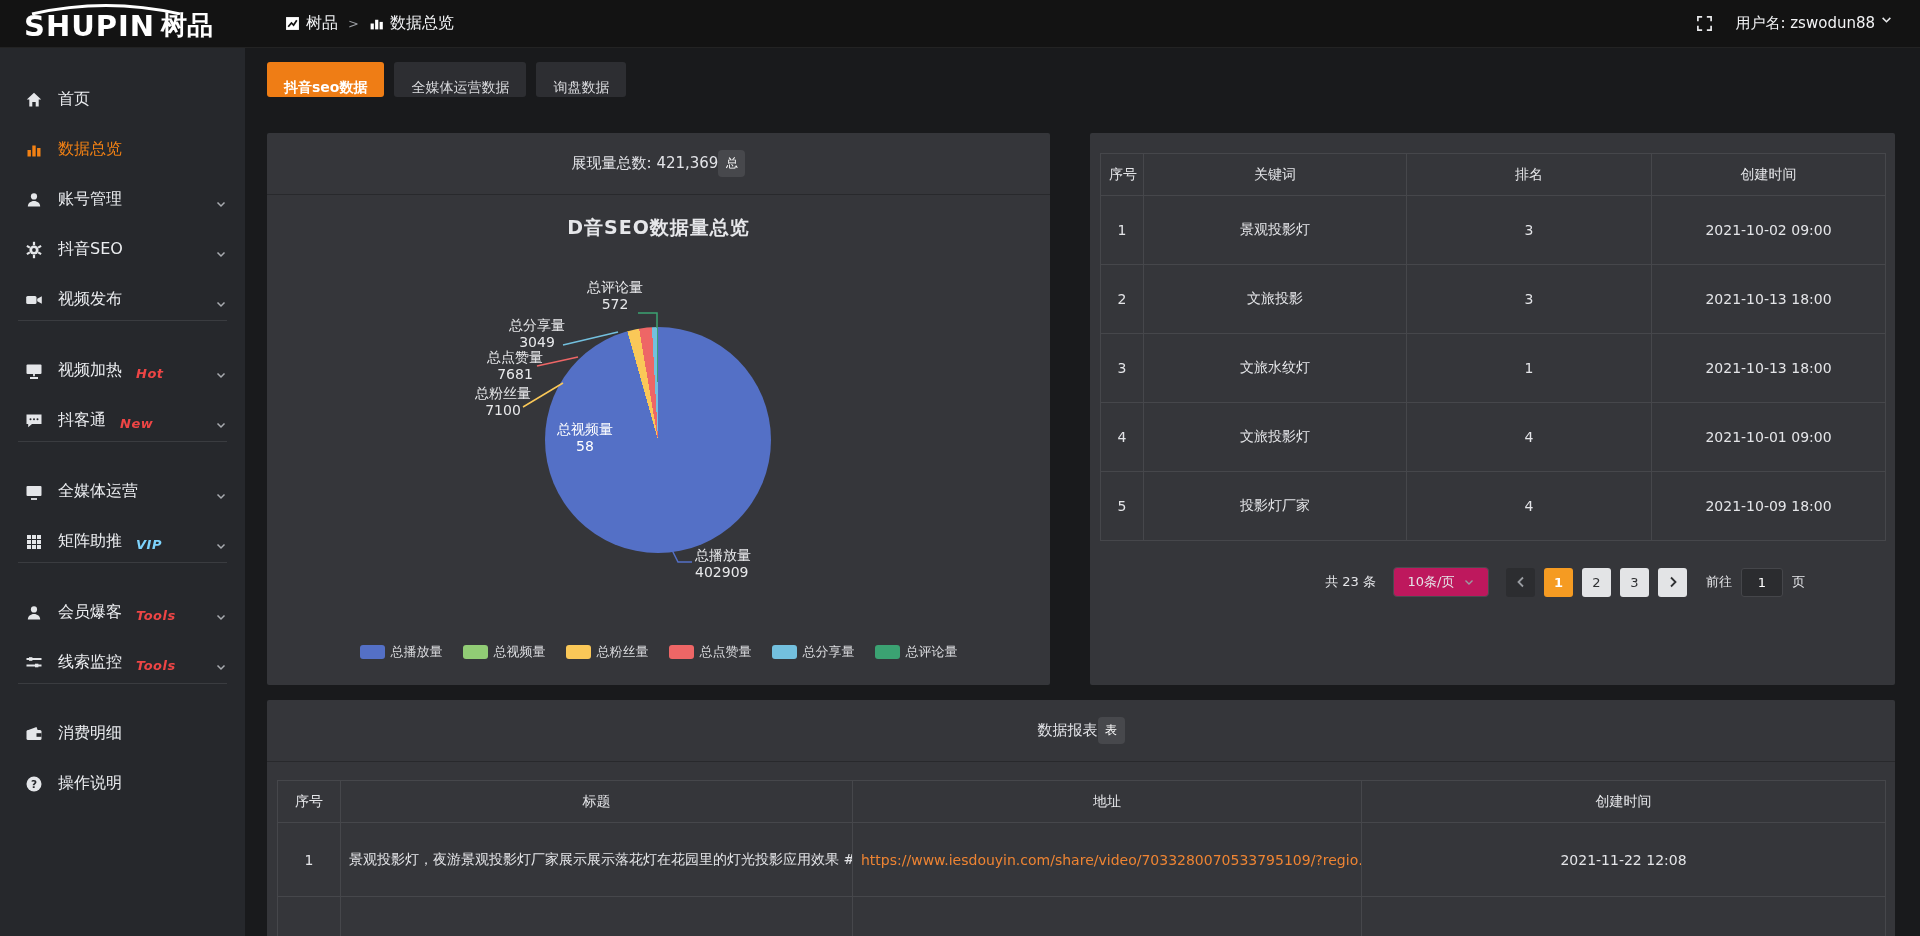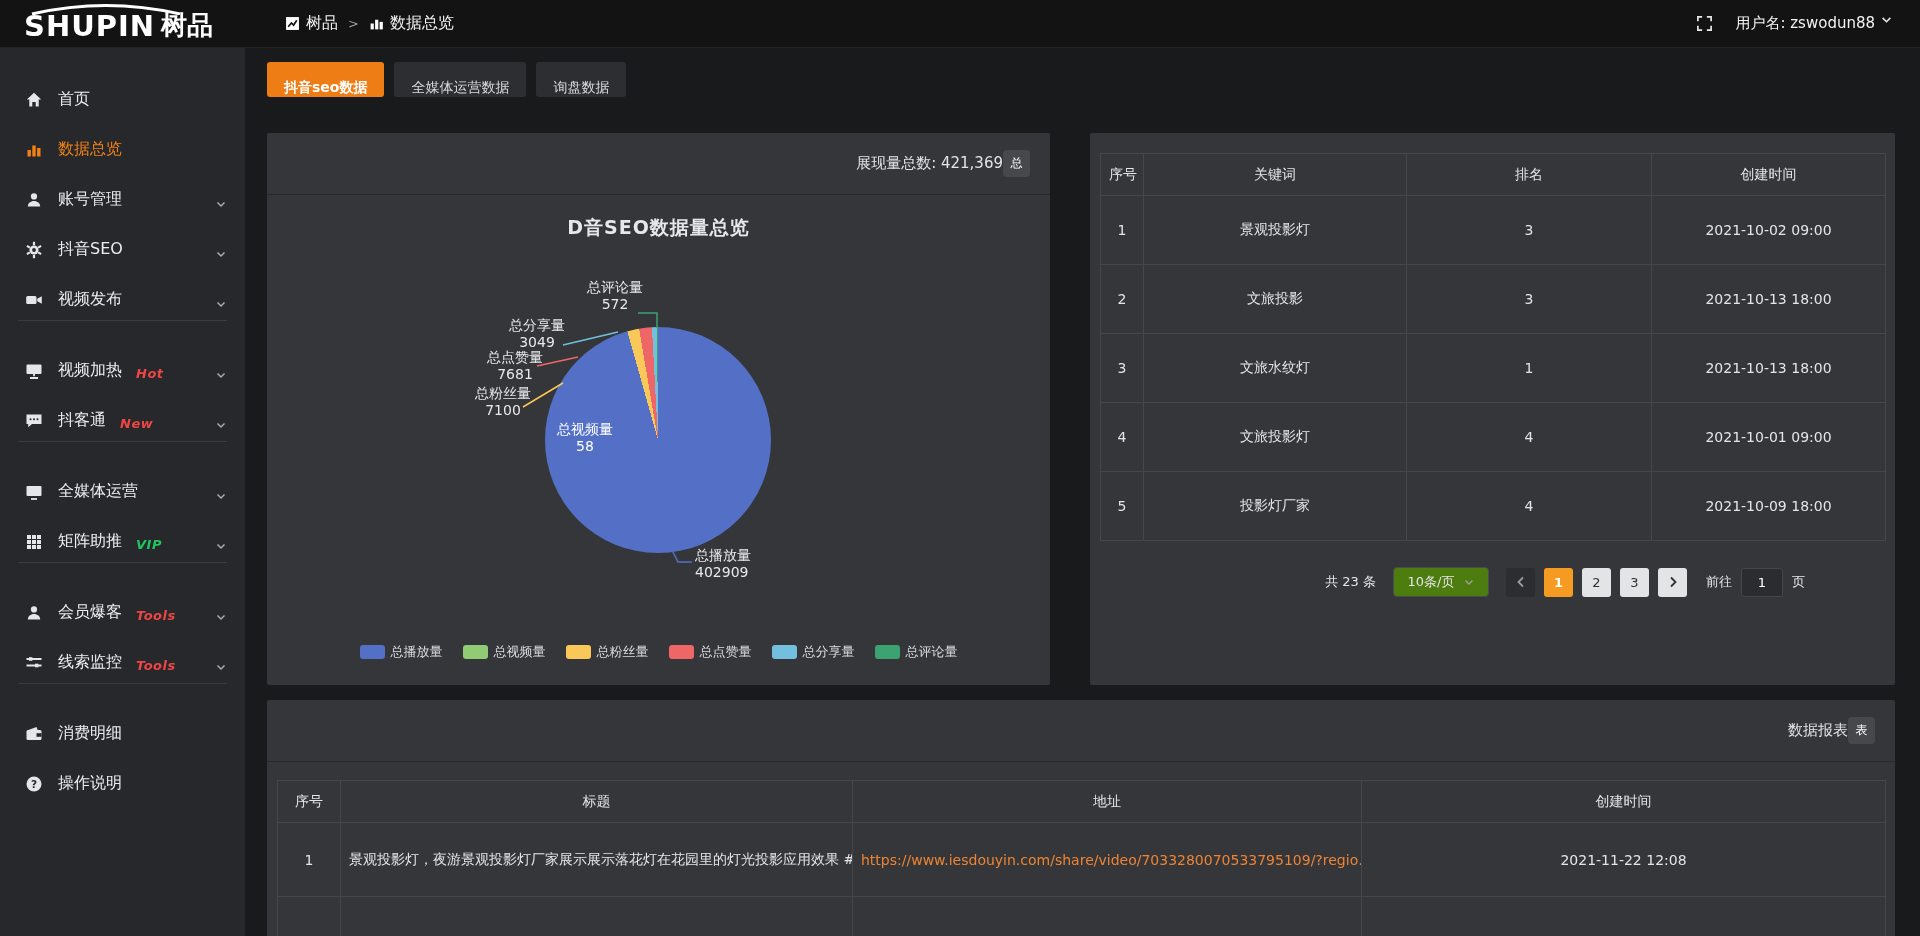--- a/index.html
+++ b/index.html
@@ -24,35 +24,35 @@
 
   
   .sidebar { position:absolute; left:0; top:48px; width:245px; height:888px;
     background:#26282c; padding-top:12px; }
   .s-item { height:50px; display:flex; align-items:flex-end; padding:0 18px 0 24px; cursor:pointer; }
   .s-icon { width:20px; height:20px; display:flex; align-items:center; justify-content:center; color:#e4e6e9; }
   .s-label { color:#eceef1; font-size:16px; margin-left:14px; }
   .s-item.active .s-label, .s-item.active .s-icon { color:#f28114; }
   .s-badge { font-size:13px; font-weight:bold; font-style:italic; margin-left:14px; letter-spacing:.5px; }
   .s-badge.red { color:#ee4545; }
-  .s-badge.gold { color:#22c55e; }
+  .s-badge.gold { color:#7dd3fc; }
   .s-chev { margin-left:auto; display:flex; color:#a8abb0; }
   .s-div { height:1px; background:#3a3c40; margin:10px 18px; }
 
   
   .main { position:absolute; left:245px; top:48px; width:1675px; height:888px;
     padding:14px 25px 0 22px; background:#191a1c; }
   .tabs { display:flex; gap:10px; }
   .tab { height:35px; padding:17px 17px; border:none; border-radius:3px; font-size:14px;
     background:#2d2e32; color:#dadbde; cursor:pointer; font-family:inherit; }
   .tab.active { background:#ef7d15; color:#fff; font-weight:bold; }
 
   .row { display:flex; gap:40px; margin-top:36px; }
   .panel { background:#35363a; border-radius:2px; }
-  .panel-hd { height:62px; display:flex; align-items:center; justify-content:flex-end;
+  .panel-hd { height:62px; display:flex; align-items:center; justify-content:center;
     padding:0 20px; border-bottom:1px solid #28292c; }
   .panel-title { color:#e3e4e8; font-size:15px; }
   .mini-badge { width:27px; height:27px; border:none; border-radius:4px; background:#47484c;
     color:#fff; font-size:12px; cursor:pointer; font-family:inherit; }
 
   .left-panel { width:783px; height:552px; }
   .right-panel { width:805px; height:552px; }
 
   
   .chart-body { position:relative; height:489px; }
@@ -87,21 +87,21 @@
   .report-tbl td { height:74px; }
   .cell-left { text-align:left !important; }
   .url-link { color:#ee8433; cursor:pointer; }
   .partial-row td { height:60px; }
 
   
   .pager { display:flex; align-items:center; justify-content:flex-end; gap:9px;
     margin:26px 90px 0 0; }
   .pg-total { color:#e4e5e8; font-size:13px; margin-right:8px; }
   .pg-size { display:flex; align-items:center; justify-content:center; gap:10px;
-    width:96px; height:30px; background:#4d7c0f; border:1px solid #4a4b4f; border-radius:4px;
+    width:96px; height:30px; background:#be185d; border:1px solid #4a4b4f; border-radius:4px;
     color:#e4e5e8; font-size:13px; cursor:pointer; margin-right:8px; }
   .pg-btn { width:29px; height:29px; border:none; border-radius:3px; font-size:13px;
     cursor:pointer; font-family:inherit; display:inline-flex; align-items:center; justify-content:center; }
   .pg-prev { background:#2c2d30; color:#9a9da2; }
   .pg-num { background:#e3e4e6; color:#303133; }
   .pg-num.cur { background:#f59b22; color:#fff; font-weight:bold; }
   .pg-next { background:#e3e4e6; color:#303133; }
   .pg-goto { color:#e4e5e8; font-size:13px; margin-left:10px; }
   .pg-input { width:42px; height:29px; background:#2b2c2f; border:1px solid #45464a;
     border-radius:3px; color:#fff; font-size:13px; text-align:center; font-family:inherit; }

